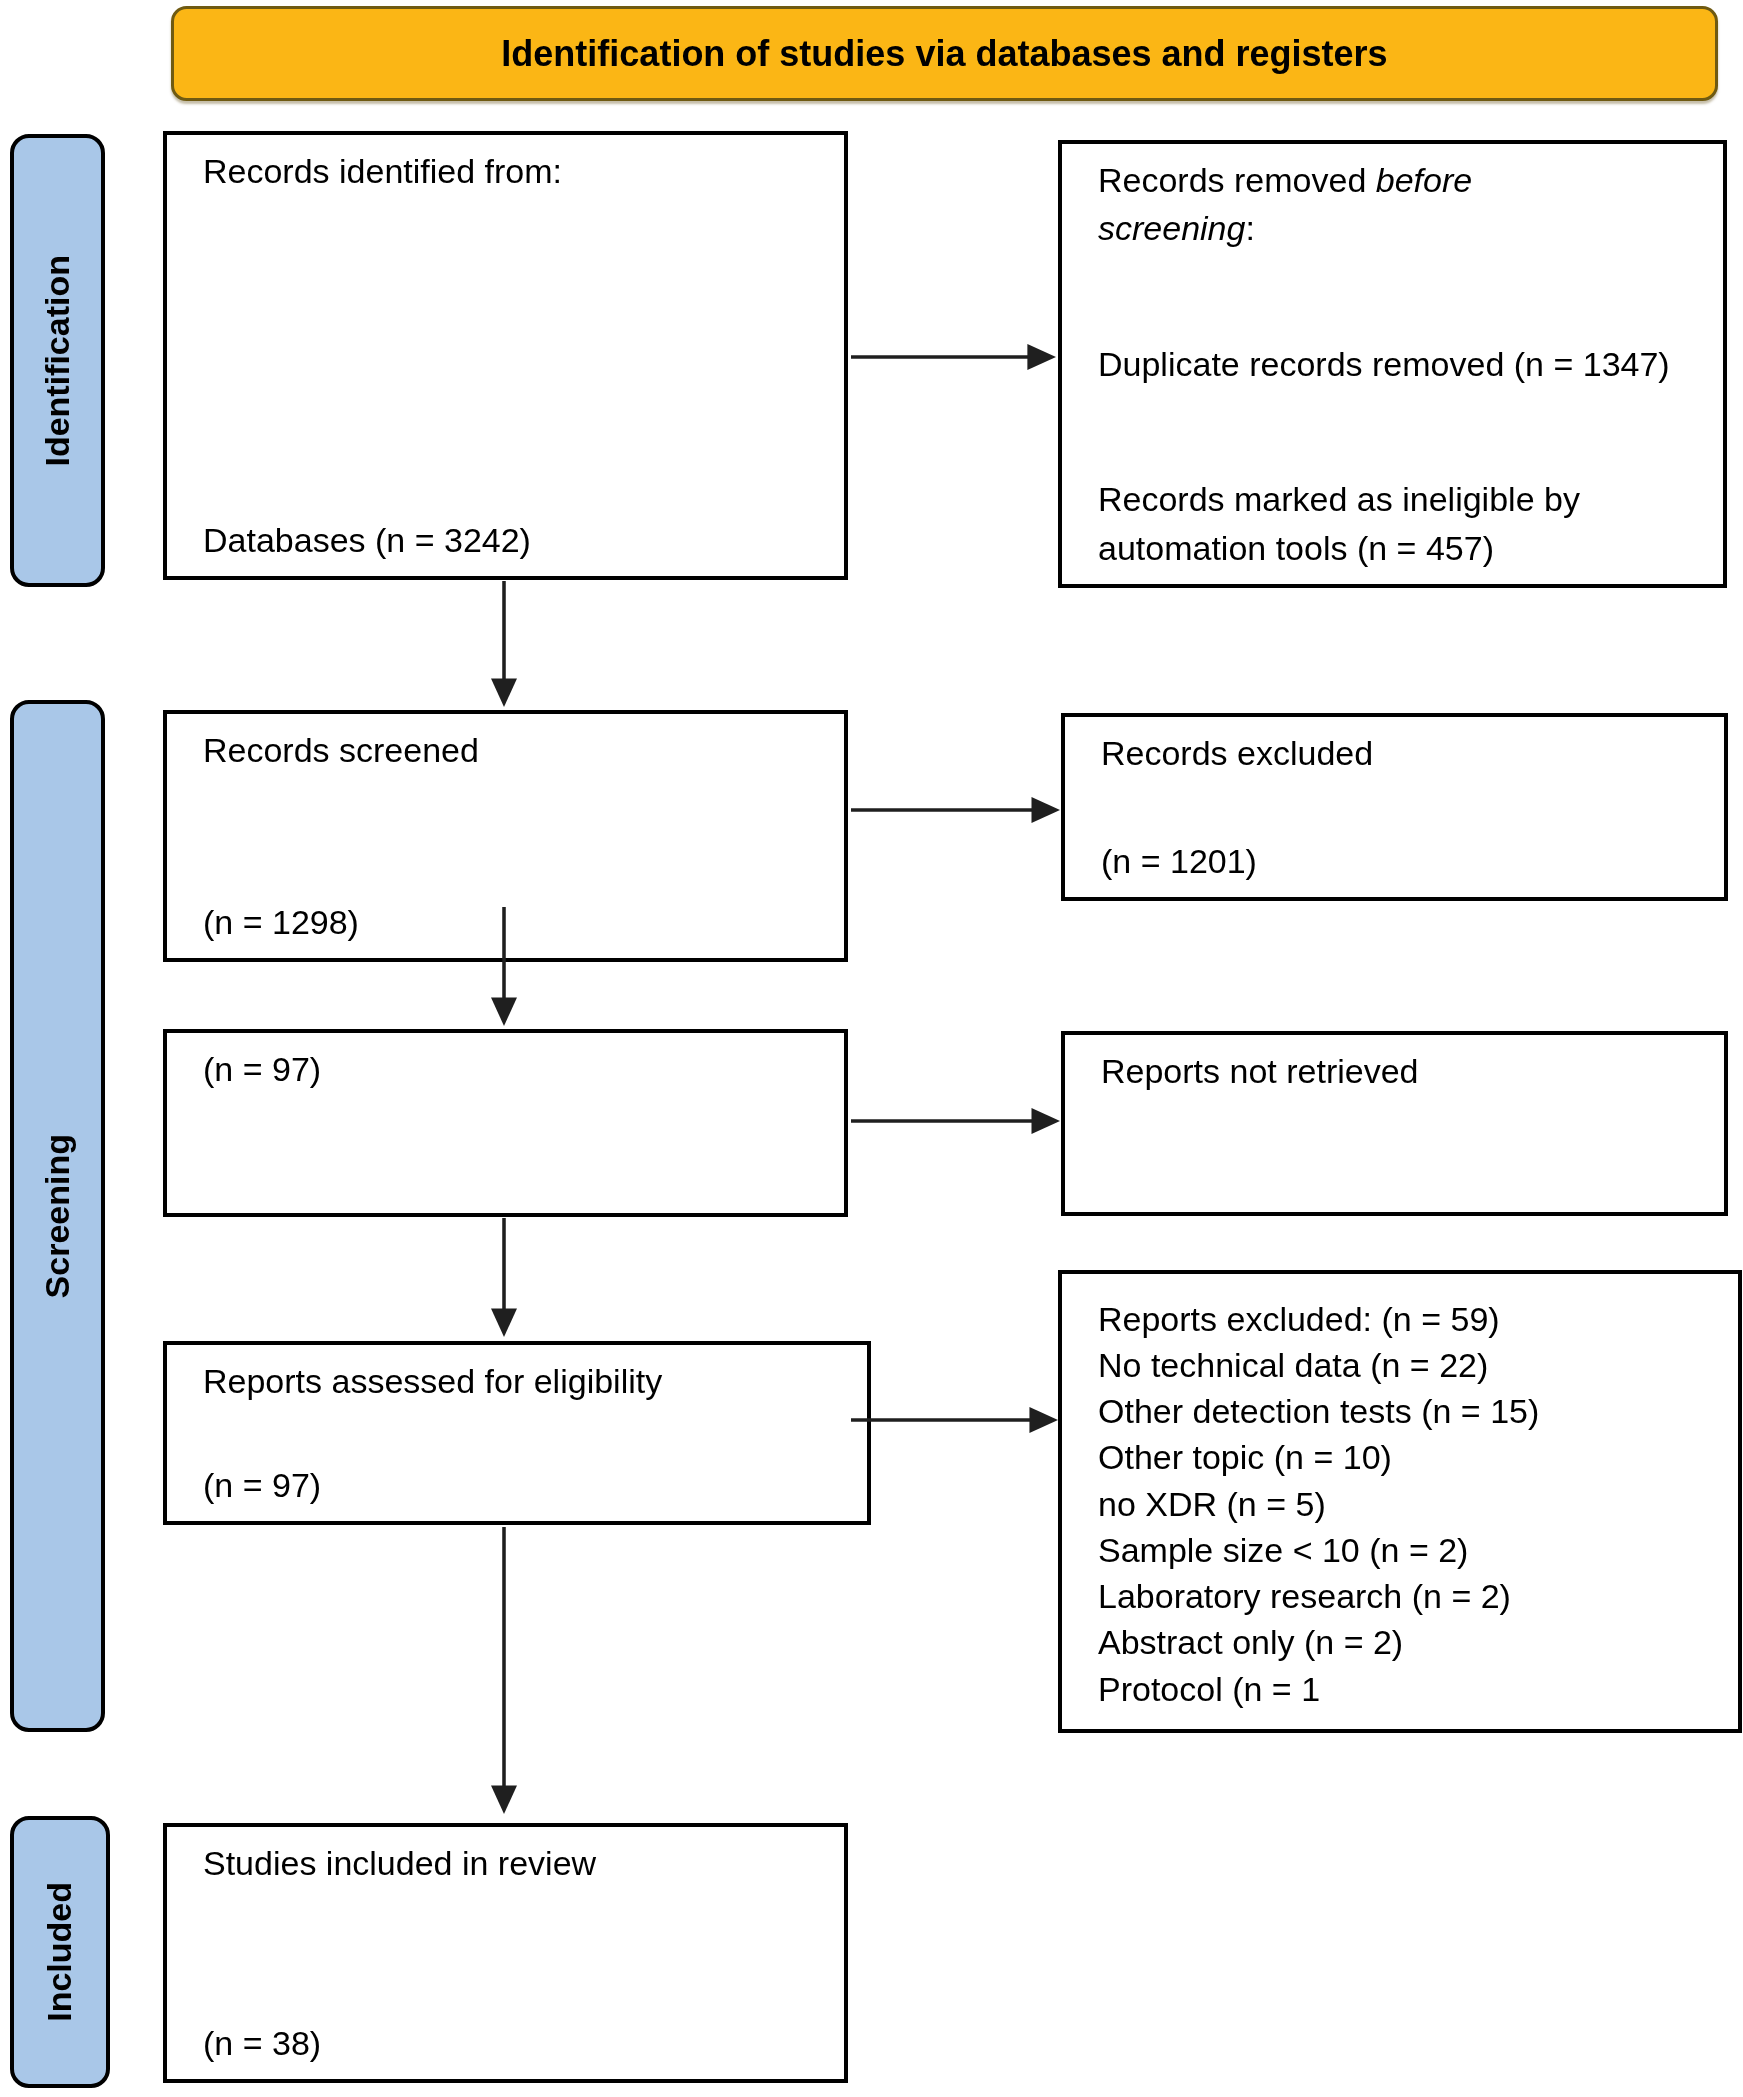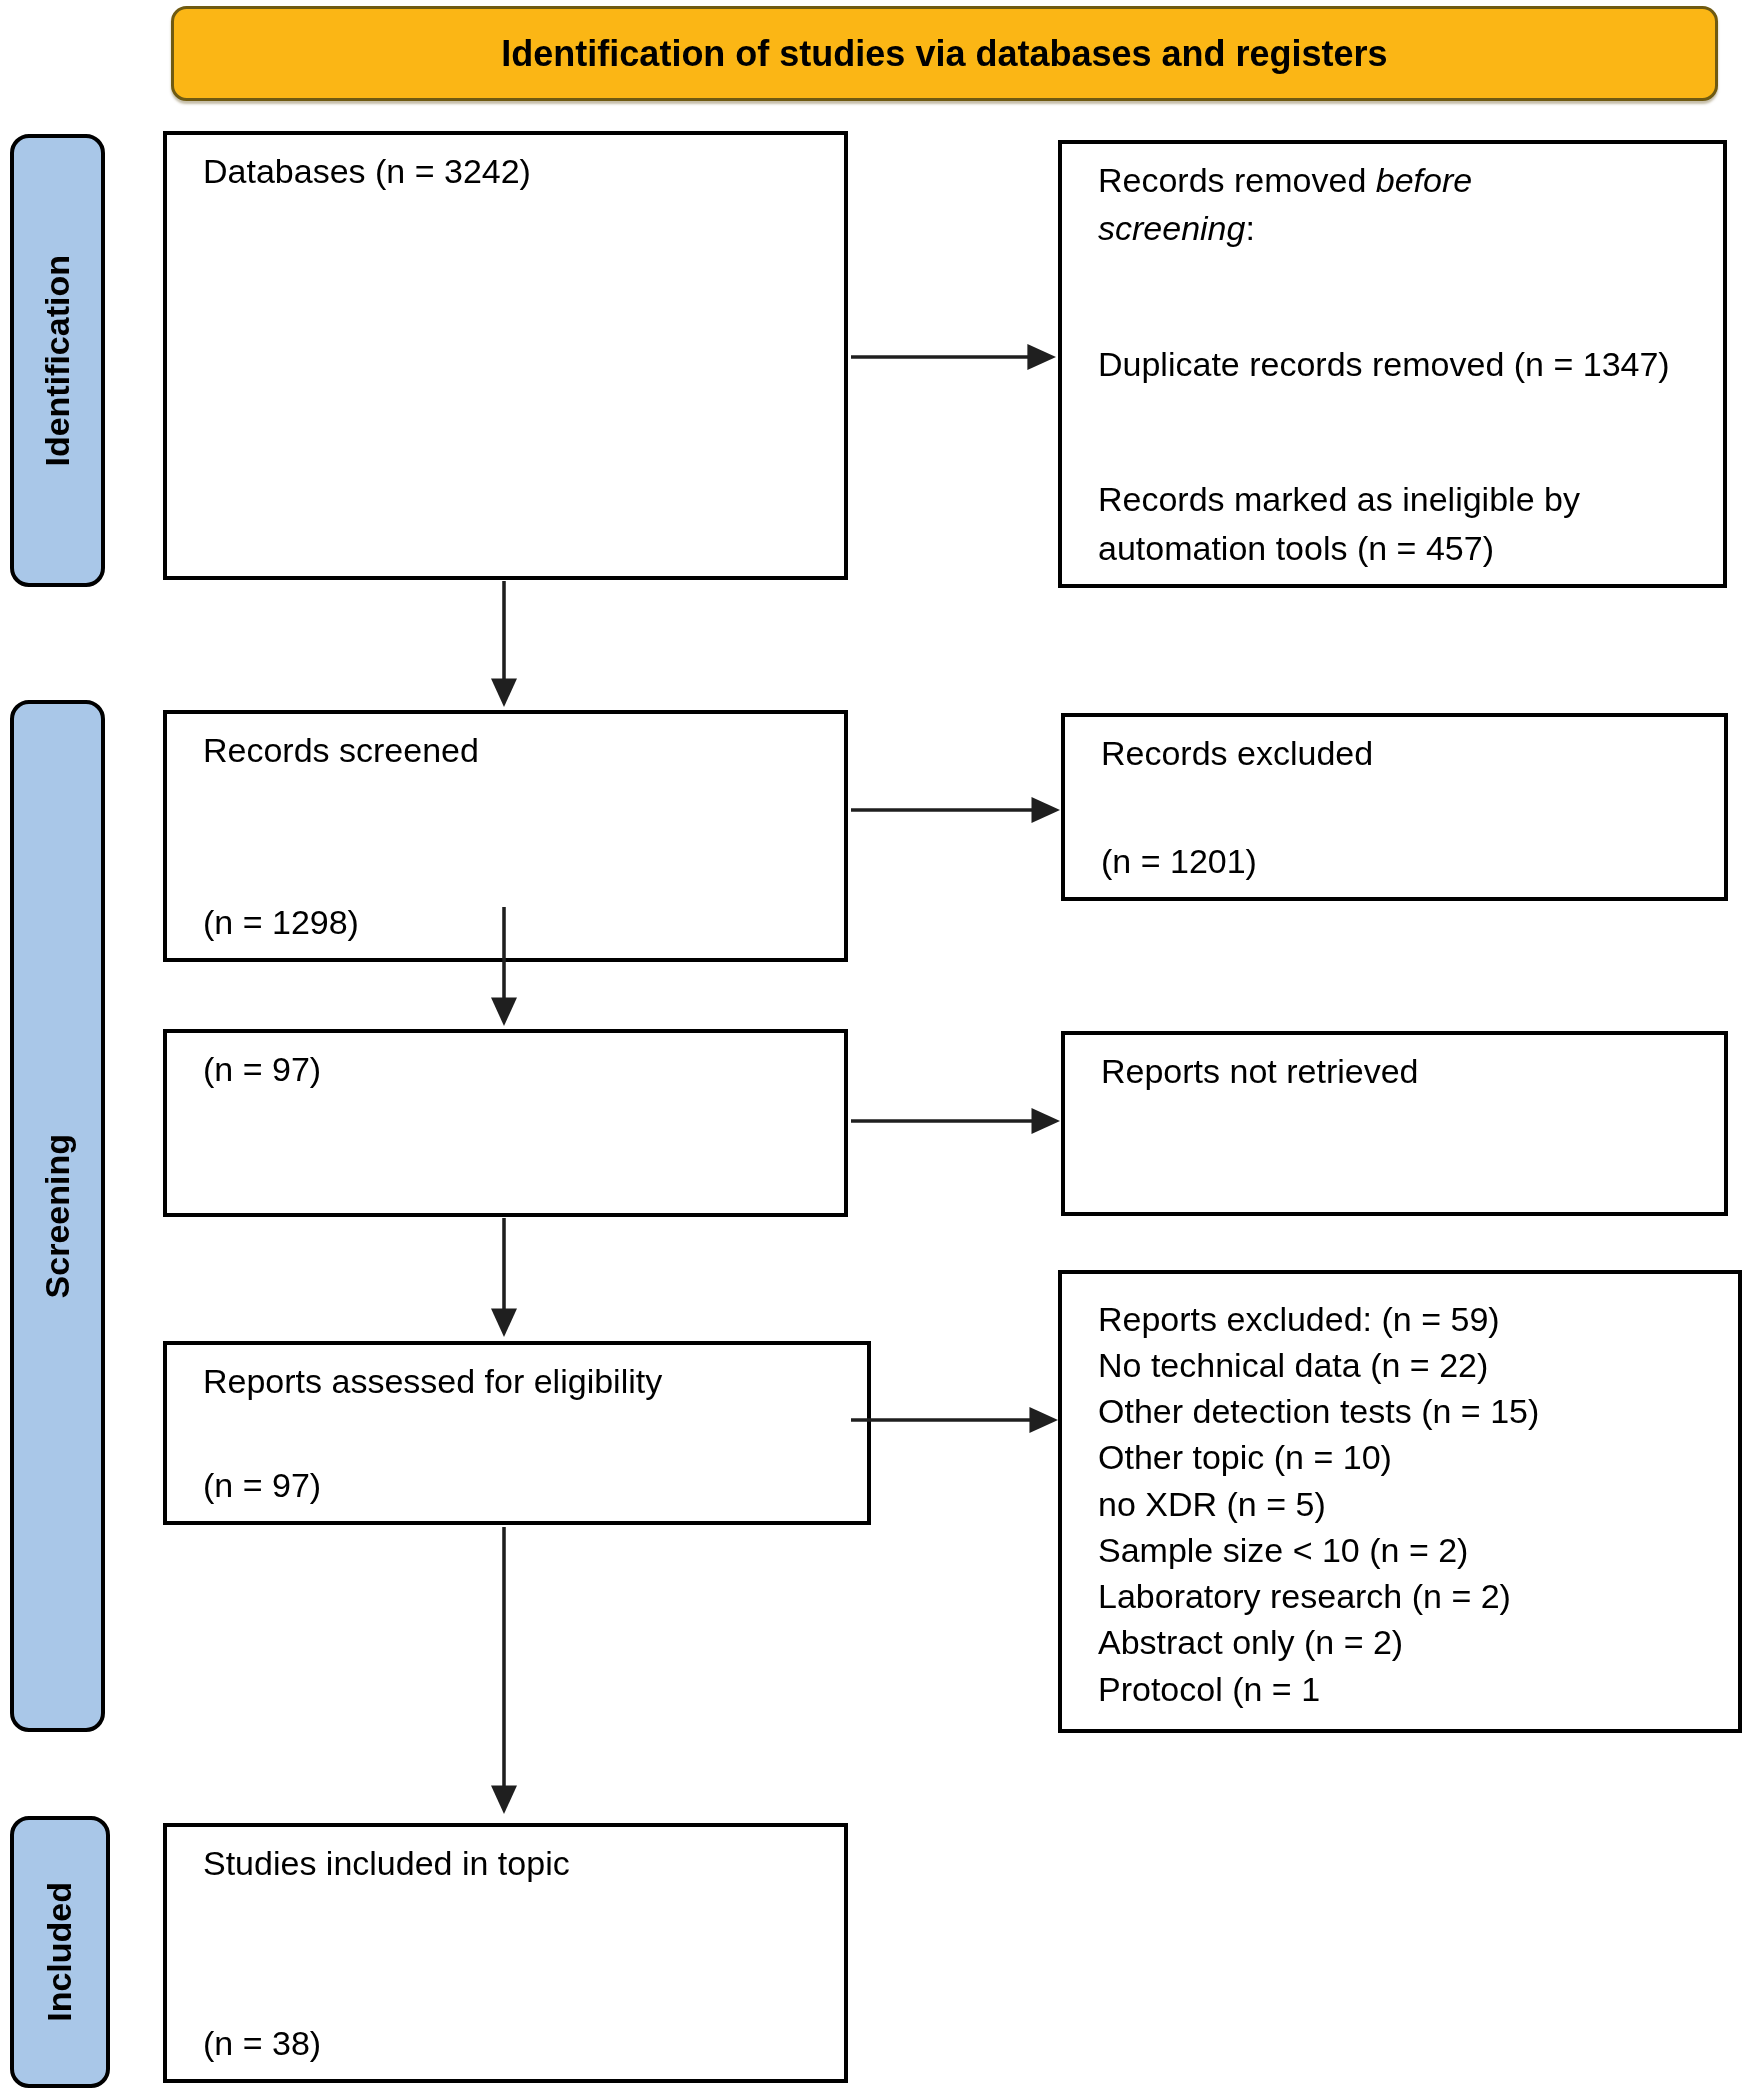--- a/index.html
+++ b/index.html
@@ -70,39 +70,40 @@
     <span>Identification</span>
   </div>
   <div class="stage" style="left:9.5px;top:700px;width:95px;height:1032px">
     <span>Screening</span>
   </div>
   <div class="stage" style="left:9.5px;top:1816px;width:100px;height:272px">
     <span>Included</span>
   </div>
 
   <div class="fbox" style="left:163px;top:131px;width:685px;height:449px">
+    <div>Records identified from:</div>
     <div>Databases (n = 3242)</div>
   </div>
 
   <div class="fbox" style="left:163px;top:710px;width:685px;height:252px">
     <div>Records screened</div>
     <div>(n = 1298)</div>
   </div>
 
   <div class="fbox" style="left:163px;top:1029px;width:685px;height:188px">
     <div>(n = 97)</div>
   </div>
 
   <div class="fbox" style="left:163px;top:1341px;width:708px;height:184px">
     <div>Reports assessed for eligibility</div>
     <div>(n = 97)</div>
   </div>
 
   <div class="fbox" style="left:163px;top:1823px;width:685px;height:260px">
-    <div>Studies included in topic</div>
+    <div>Studies included in review</div>
     <div>(n = 38)</div>
   </div>
 
   <div class="fbox" style="left:1058px;top:140px;width:669px;height:448px;padding-right:21.4px">
     <div>
       <span>Records removed </span><span class="it">before</span><br>
       <span class="it">screening</span><span>:</span>
     </div>
     <div>Duplicate records removed (n = 1347)</div>
     <div>Records marked as ineligible by automation tools (n = 457)</div>

